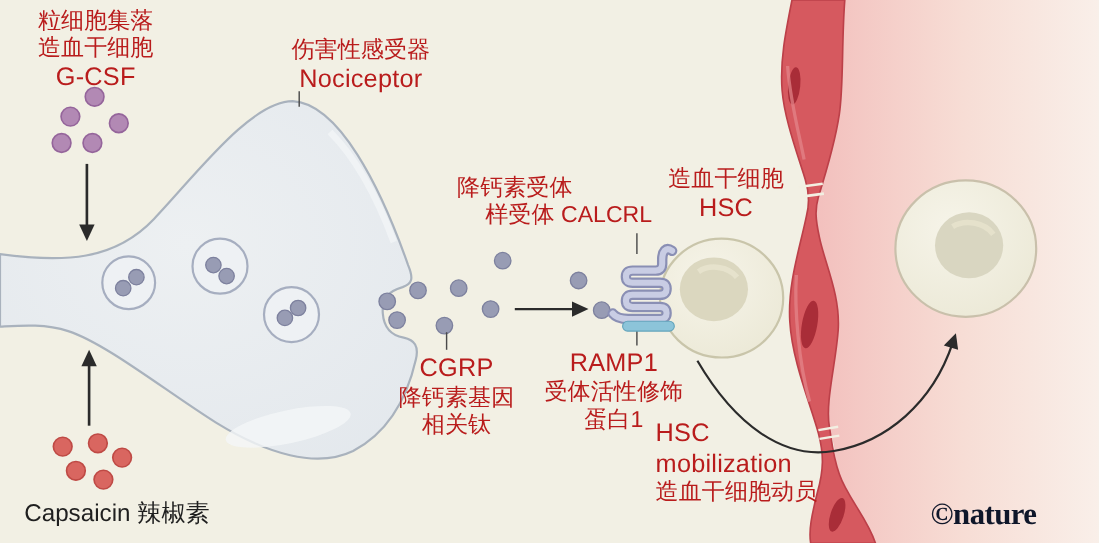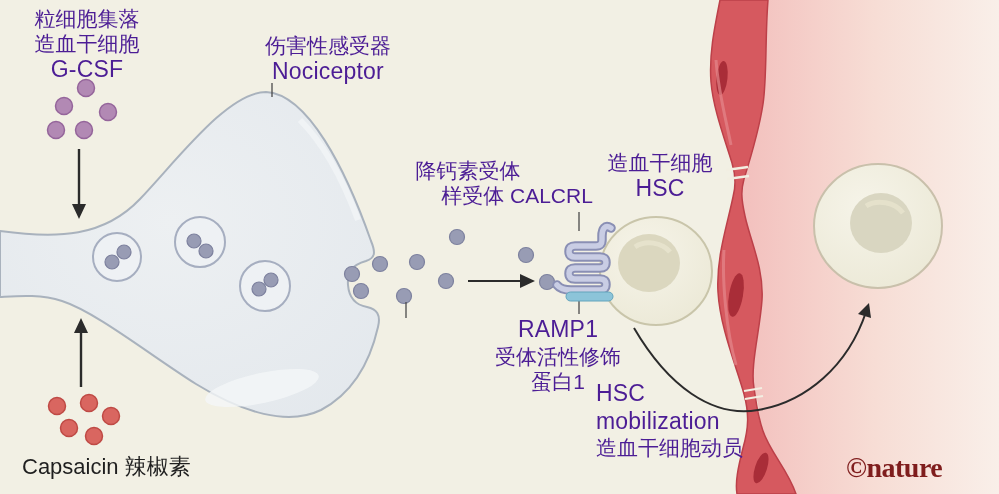--- a/index.html
+++ b/index.html
@@ -6,29 +6,29 @@
   .canvas{
     position:relative;
     width:999px;height:494px;
     background:#f2f0e4;
     overflow:hidden;
     font-family:"Liberation Sans", sans-serif;
     color:#1f1f1f;
   }
   .art{position:absolute;left:0;top:0;}
   .label{position:absolute;text-align:center;transform:translateX(-50%);
-         line-height:1.2;white-space:nowrap;color:#4c1d95;}
+         line-height:1.2;white-space:nowrap;color:#b91c1c;}
   .label.left{transform:none;text-align:left;}
   .zh{display:block;font-size:21px;}
   .en{display:block;font-size:23px;letter-spacing:.2px;}
   .mix{display:block;font-size:21px;}
   .shift-l{position:relative;left:-49px;}
   .watermark{position:absolute;left:846px;top:452px;
     font-family:"Liberation Serif", serif;font-weight:700;
-    font-size:28px;color:#7f1d1d;letter-spacing:-.5px;text-align:right;}
+    font-size:28px;color:#0f172a;letter-spacing:-.5px;text-align:right;}
   .capsaicin{position:absolute;left:22px;top:452px;font-size:22px;}
 </style>
 </head>
 <body>
 
 <div class="canvas">
 
   <svg class="art" width="999" height="494" viewBox="0 0 999 494">
     <defs>
       <linearGradient id="lumenGrad" x1="0" y1="0" x2="1" y2="0">
@@ -191,20 +191,25 @@
     <span class="zh shift-l">降钙素受体</span>
     <span class="mix">样受体 CALCRL</span>
   </div>
 
   <div class="label" style="left:660px;top:150px;">
     <span class="zh">造血干细胞</span>
     <span class="en">HSC</span>
   </div>
 
 
+  <div class="label" style="left:415px;top:321px;">
+    <span class="en">CGRP</span>
+    <span class="zh">降钙素基因</span>
+    <span class="zh">相关钛</span>
+  </div>
 
   <div class="label" style="left:558px;top:316px;">
     <span class="en">RAMP1</span>
     <span class="zh">受体活性修饰</span>
     <span class="zh">蛋白1</span>
   </div>
 
   <div class="label left" style="left:596px;top:380px;">
     <span class="en">HSC</span>
     <span class="en">mobilization</span>

